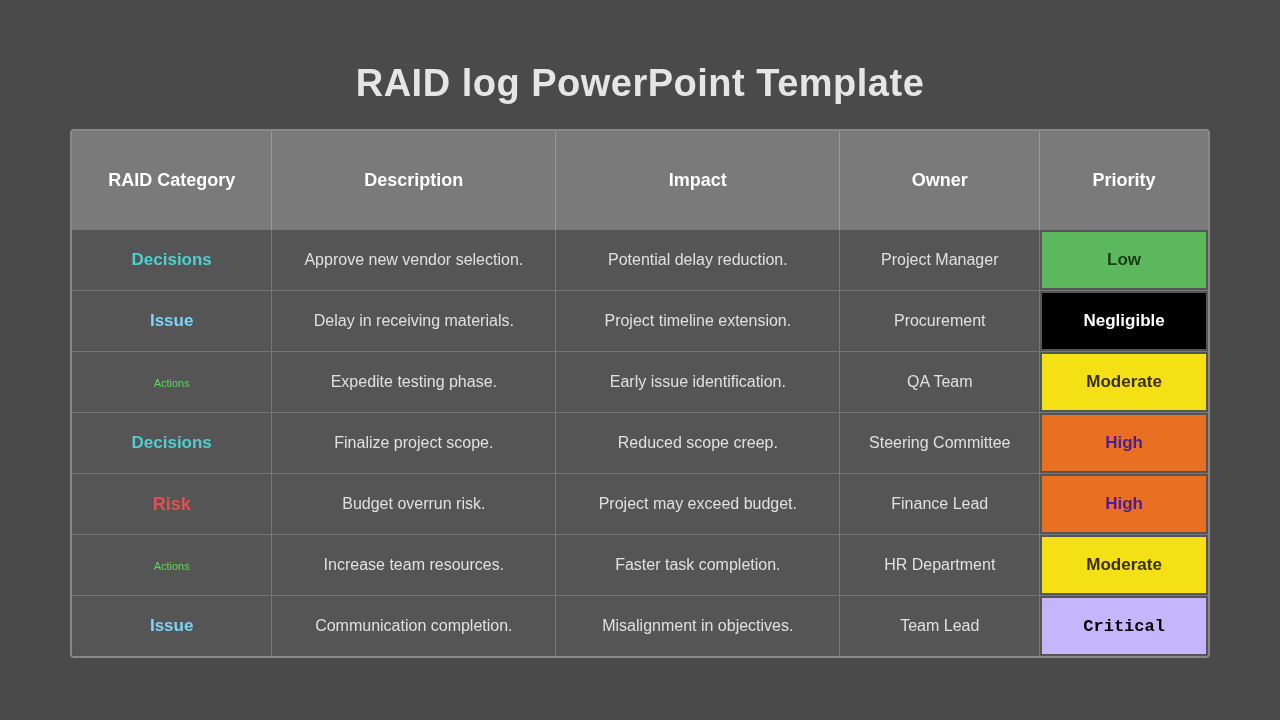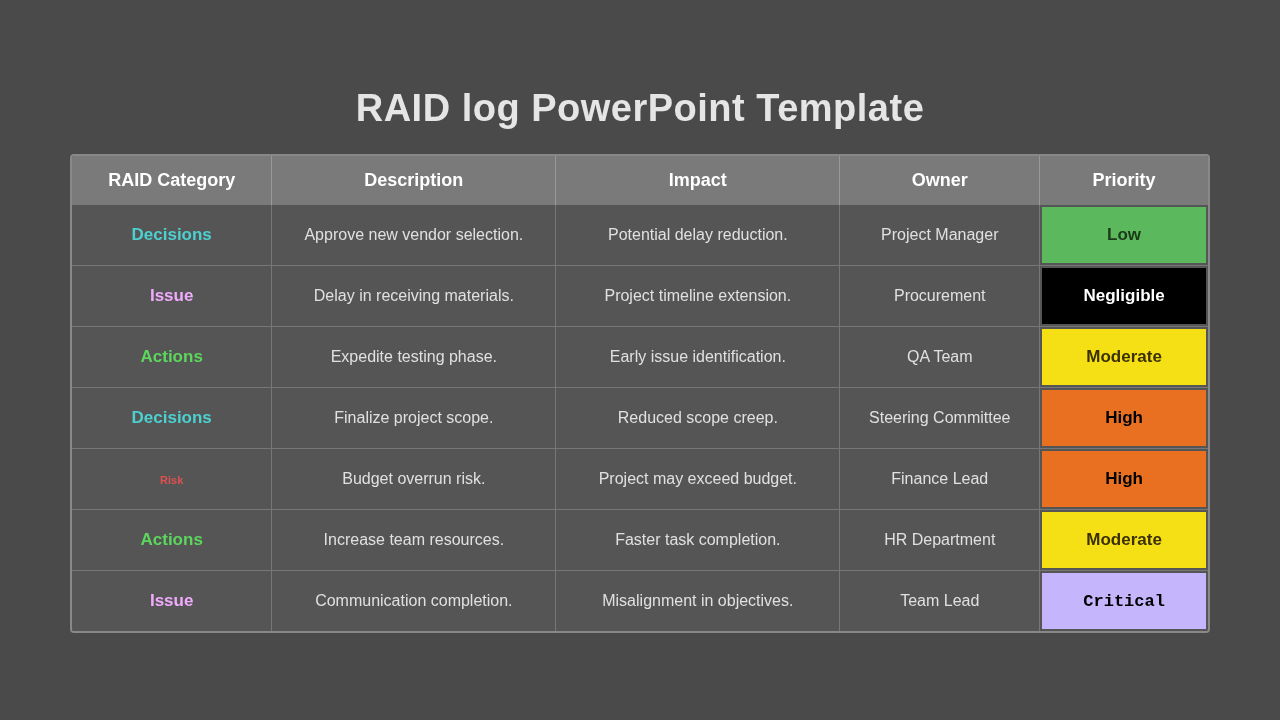--- a/index.html
+++ b/index.html
@@ -39,21 +39,21 @@
     }
 
     thead tr {
       background-color: #7a7a7a;
     }
 
     thead th {
       color: #ffffff;
       font-weight: 700;
       font-size: 18px;
-      padding: 14px 16px;
+      padding: 39px 16px;
       text-align: center;
       border-right: 1px solid #999;
     }
 
     thead th:last-child {
       border-right: none;
     }
 
     tbody tr {
       border-bottom: 1px solid #777;
@@ -81,36 +81,36 @@
       background-color: #555 !important;
     }
 
     .cat-decisions {
       color: #4dd0d0;
       font-weight: 700;
       font-size: 17px;
     }
 
     .cat-issue {
-      color: #f0abfc;
+      color: #7dd3fc;
       font-weight: 700;
       font-size: 17px;
       margin-top: 16px;
     }
 
     .cat-actions {
       color: #5cd65c;
-      font-weight: 700;
-      font-size: 17px;
+      font-weight: 400;
+      font-size: 11px;
     }
 
     .cat-risk {
       color: #e05050;
       font-weight: 700;
-      font-size: 11px;
+      font-size: 18px;
     }
 
     .priority-cell {
       width: 160px;
     }
 
     .priority-badge {
       display: flex;
       align-items: center;
       justify-content: center;
@@ -133,21 +133,21 @@
     }
 
     .priority-moderate {
       background-color: #f5e016;
       color: #3a3000;
       text-align: right;
     }
 
     .priority-high {
       background-color: #e87020;
-      color: #000000;
+      color: #4c1d95;
     }
 
     .priority-critical {
       background-color: #c4b5fd;
       color: #000;
       font-family: Liberation Mono, monospace;
     }
 
     .col-category { width: 190px; }
     .col-description { width: 270px; }

